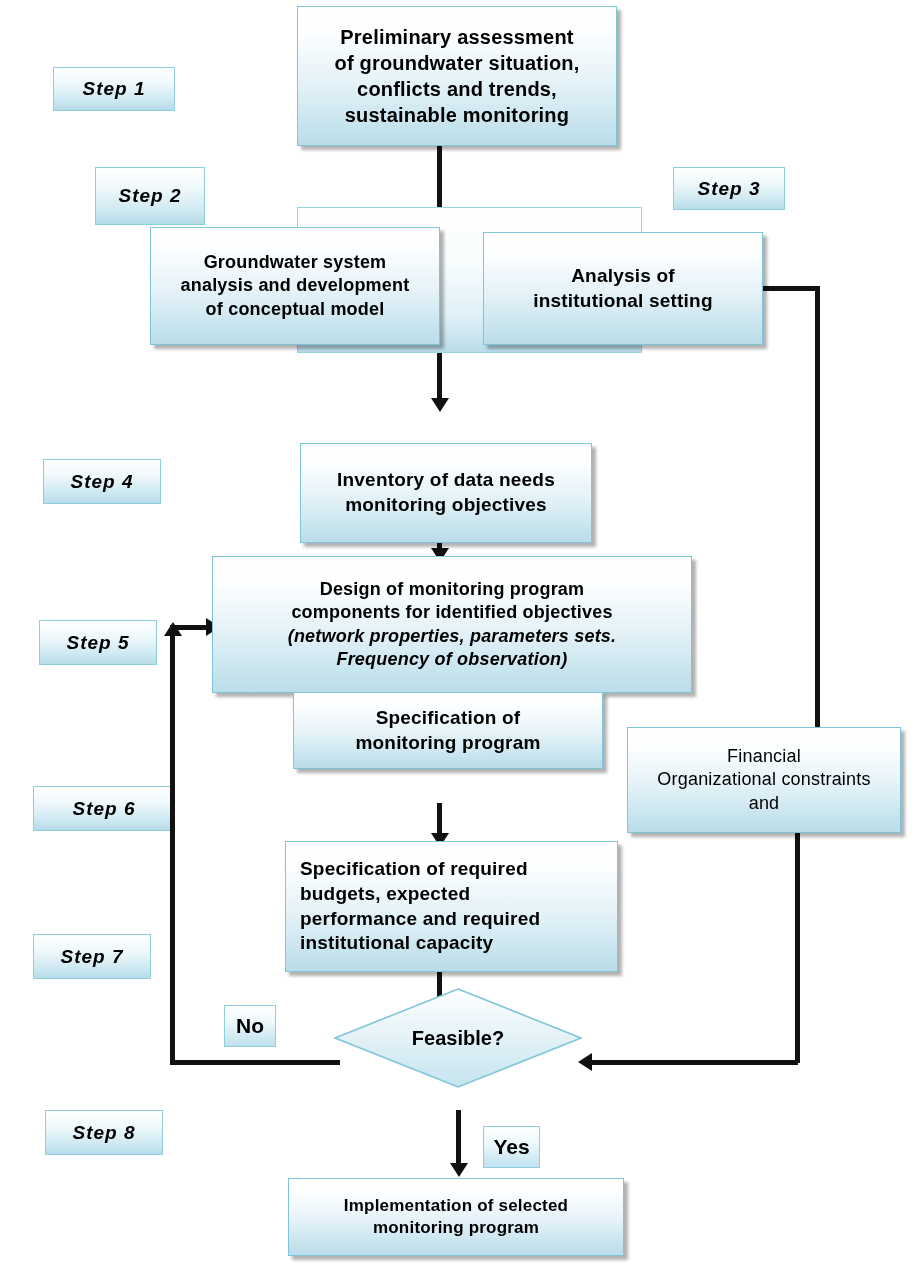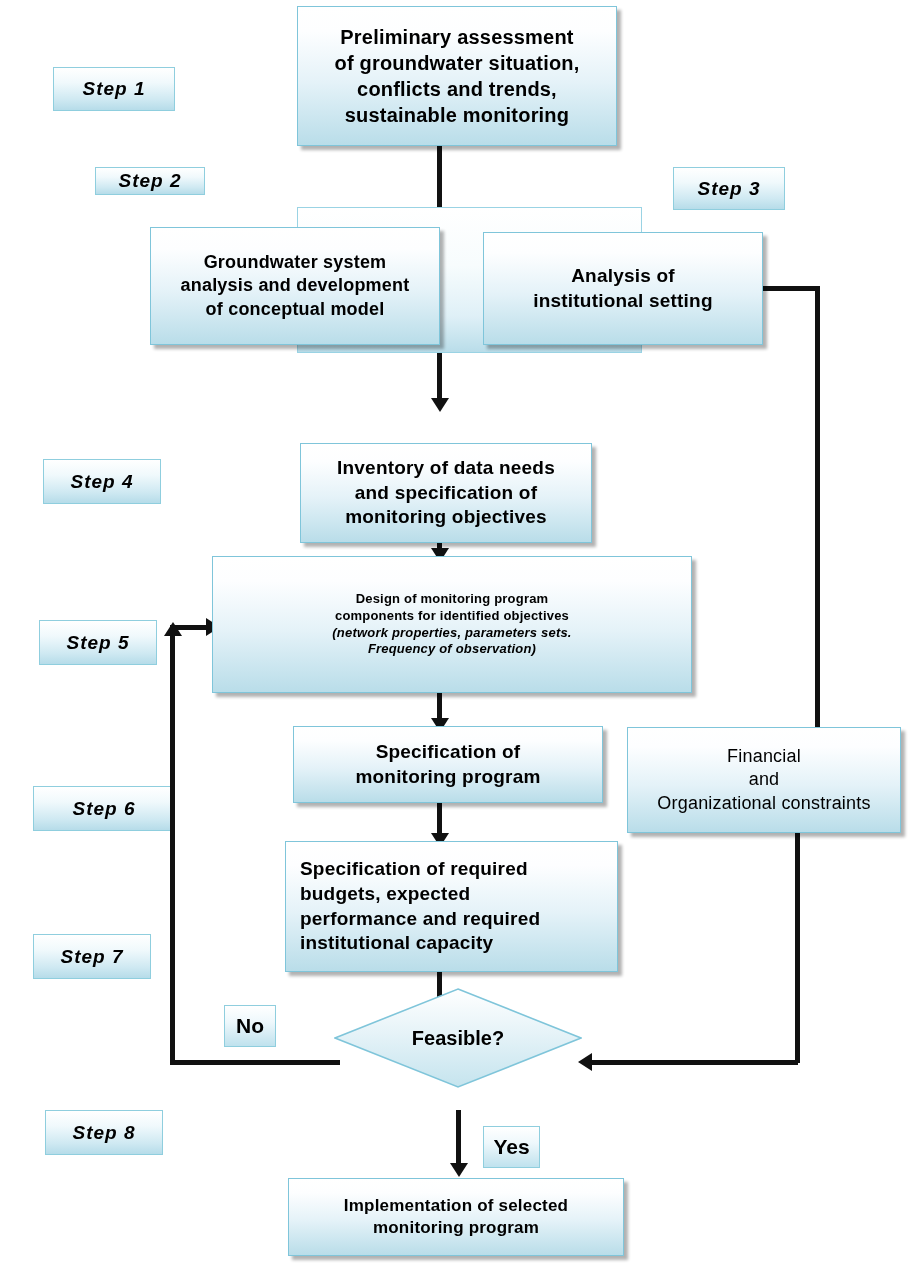--- a/index.html
+++ b/index.html
@@ -88,21 +88,21 @@
 </style>
 </head>
 <body>
 
 <div id="canvas">
 
   <div class="steptag" style="left:53px;top:67px;width:122px;height:44px;">
     <span>Step 1</span>
   </div>
 
-  <div class="steptag" style="left:95px;top:167px;width:110px;height:28px;">
+  <div class="steptag" style="left:95px;top:167px;width:110px;height:58px;">
     <span>Step 2</span>
   </div>
 
   <div class="steptag" style="left:673px;top:167px;width:112px;height:43px;">
     <span>Step 3</span>
   </div>
 
   <div class="steptag" style="left:43px;top:459px;width:118px;height:45px;">
     <span>Step 4</span>
   </div>
@@ -178,46 +178,45 @@
   <div class="box" style="left:483px;top:232px;width:280px;height:113px;font-size:19px;">
     <span class="txt">
       <span class="ln">Analysis of</span>
       <span class="ln">institutional  setting</span>
     </span>
   </div>
 
   <div class="box" style="left:300px;top:408px;width:292px;height:100px;font-size:19px;margin-top:35px;">
     <span class="txt">
       <span class="ln">Inventory  of data needs</span>
-      <span class="ln">and  specification  of</span>
       <span class="ln">monitoring  objectives</span>
     </span>
   </div>
 
-  <div class="box" style="left:212px;top:556px;width:480px;height:137px;font-size:13px;justify-content:flex-end;">
+  <div class="box" style="left:212px;top:556px;width:480px;height:137px;font-size:18px;justify-content:flex-end;">
     <span class="txt">
       <span class="ln">Design  of  monitoring  program</span>
       <span class="ln">components  for identified objectives</span>
       <span class="ln" style="font-style:italic;">(network properties,  parameters  sets.</span>
       <span class="ln" style="font-style:italic;">Frequency  of observation)</span>
     </span>
   </div>
 
-  <div class="box" style="left:293px;top:726px;width:310px;height:77px;font-size:19px;">
+  <div class="box" style="left:293px;top:692px;width:310px;height:77px;font-size:19px;">
     <span class="txt">
       <span class="ln">Specification  of</span>
       <span class="ln">monitoring  program</span>
     </span>
   </div>
 
   <div class="box" style="left:627px;top:727px;width:274px;height:106px;font-size:18px;font-weight:normal;">
     <span class="txt">
       <span class="ln">Financial</span>
+      <span class="ln">Organizational constraints</span>
       <span class="ln">and</span>
-      <span class="ln">Organizational constraints</span>
     </span>
   </div>
 
   <div class="box" style="left:285px;top:841px;width:333px;height:131px;font-size:19px;justify-content:flex-start;">
     <span class="txt" style="text-align:left;padding-left:14px;">
       <span class="ln">Specification of required</span>
       <span class="ln">budgets, expected</span>
       <span class="ln">performance and required</span>
       <span class="ln">institutional capacity</span>
     </span>

